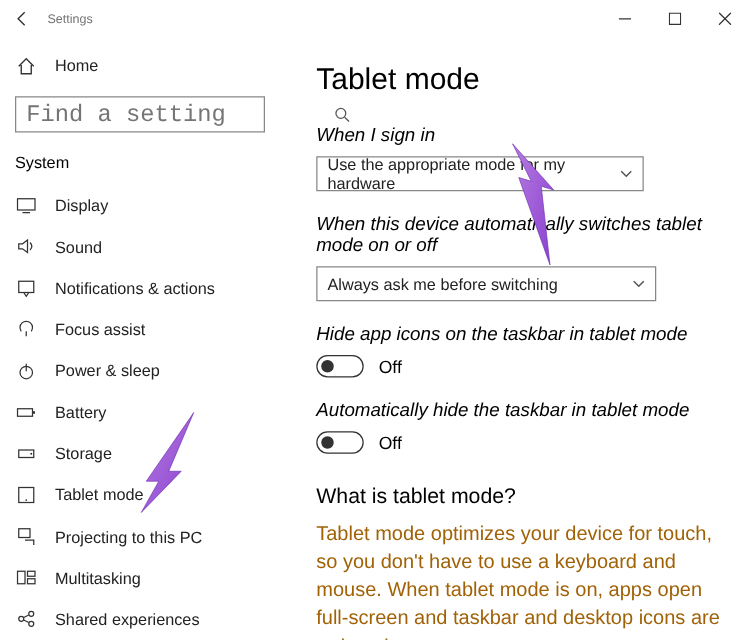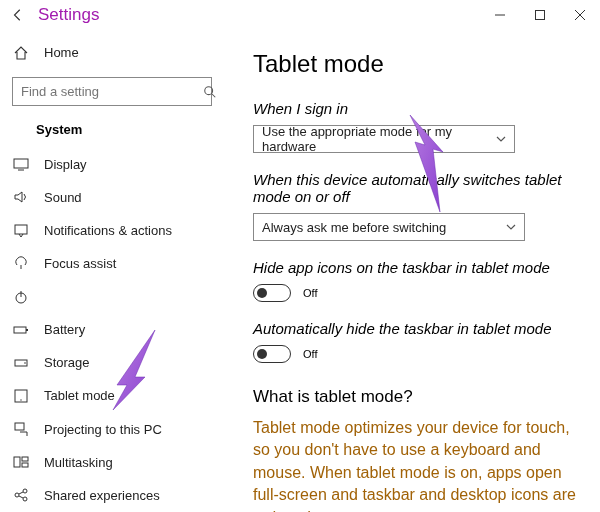--- a/index.html
+++ b/index.html
@@ -19,21 +19,21 @@
     align-items: center;
     padding-left: 4px;
     background: #fff;
     gap: 6px;
   }
   .back-btn {
     width: 28px; height: 28px;
     display: flex; align-items: center; justify-content: center;
     font-size: 14px; color: #444;
   }
-  .title-label { font-size: 17px; color: #a21caf; }
+  .title-label { font-size: 10px; color: #737373; }
   .win-controls {
     margin-left: auto;
     display: flex;
   }
   .win-btn {
     width: 40px; height: 30px;
     display: flex; align-items: center; justify-content: center;
     font-size: 12px; color: #444;
   }
   .content {
@@ -69,31 +69,30 @@
     height: 30px;
     border: 1px solid #888;
     display: flex;
     align-items: center;
     padding: 0 8px;
     gap: 6px;
   }
   .searchbox input {
     border: none; outline: none;
     flex: 1;
-    font-size: 13px;
-    font-family: Liberation Sans, sans-serif;
+    font-size: 19px;
+    font-family: Liberation Mono, monospace;
     color: #1d4ed8;
     background: transparent;
   }
   .searchbox .sicon { color: #555; font-size: 13px; }
   .section-title {
     padding: 6px 12px 10px 12px;
     font-size: 13px;
-    font-weight: 700;
-    margin-left: 24px;
+    font-weight: 400;
   }
   .main {
     flex: 1;
     padding: 20px 20px 0 28px;
     overflow: hidden;
     position: relative;
   }
   .main h1 {
     font-size: 24px;
     font-weight: 400;
@@ -131,21 +130,21 @@
     position: relative;
     background: #fff;
   }
   .toggle .knob {
     width: 10px; height: 10px;
     border-radius: 50%;
     background: #333;
     position: absolute;
     left: 3px; top: 2.5px;
   }
-  .toggle-state { font-size: 11px; }
+  .toggle-state { font-size: 14px; }
   .sub-h {
     font-size: 17px;
     font-weight: 400;
     margin: 24px 0 10px 0;
   }
   .desc {
     font-size: 16px;
     color: #a16207;
     line-height: 1.4;
     max-width: 330px;
@@ -245,20 +244,21 @@
       </span>
       <span class="lbl">Focus assist</span>
     </div>
     <div class="nav-item">
       <span class="icon">
         <svg width="16" height="16" viewBox="0 0 16 16">
             <circle cx="8" cy="9" r="5" stroke="#333" stroke-width="1" fill="none"></circle>
             <line x1="8" y1="2" x2="8" y2="8" stroke="#333" stroke-width="1"></line>
           </svg>
       </span>
+      <span class="lbl">Power &amp; sleep</span>
     </div>
     <div class="nav-item">
       <span class="icon">
         <svg width="16" height="16" viewBox="0 0 16 16">
             <rect x="1" y="5" width="12" height="6" stroke="#333" stroke-width="1" fill="none"></rect>
             <rect x="13" y="7" width="2" height="2" fill="#333"></rect>
           </svg>
       </span>
       <span class="lbl">Battery</span>
     </div>

